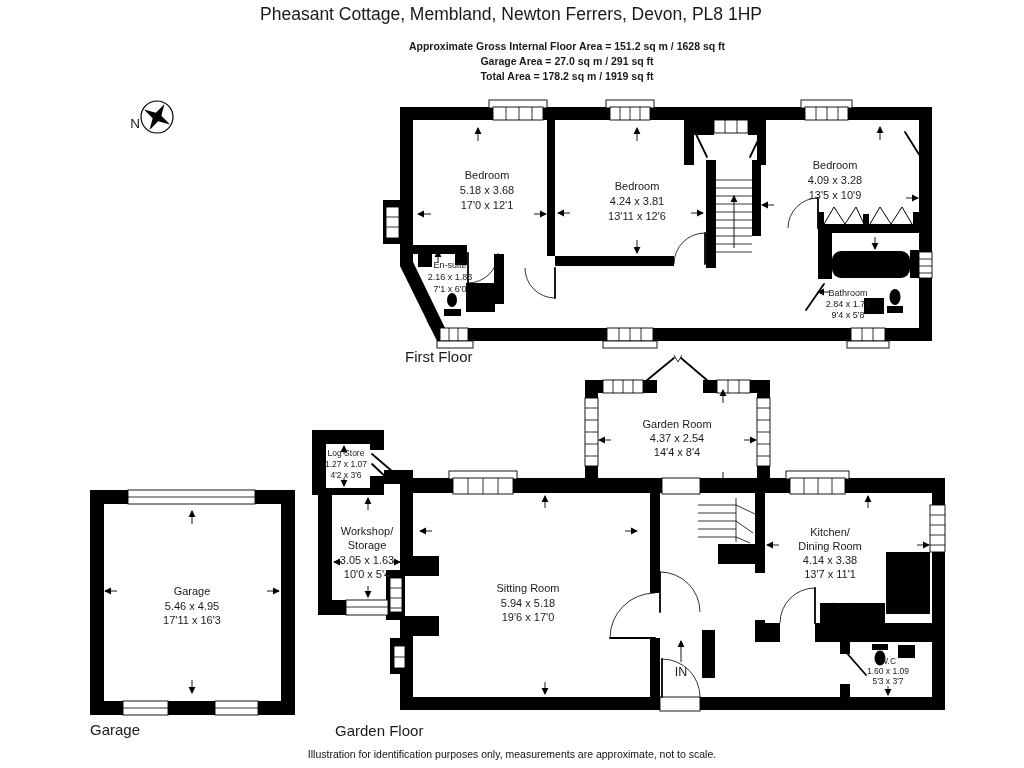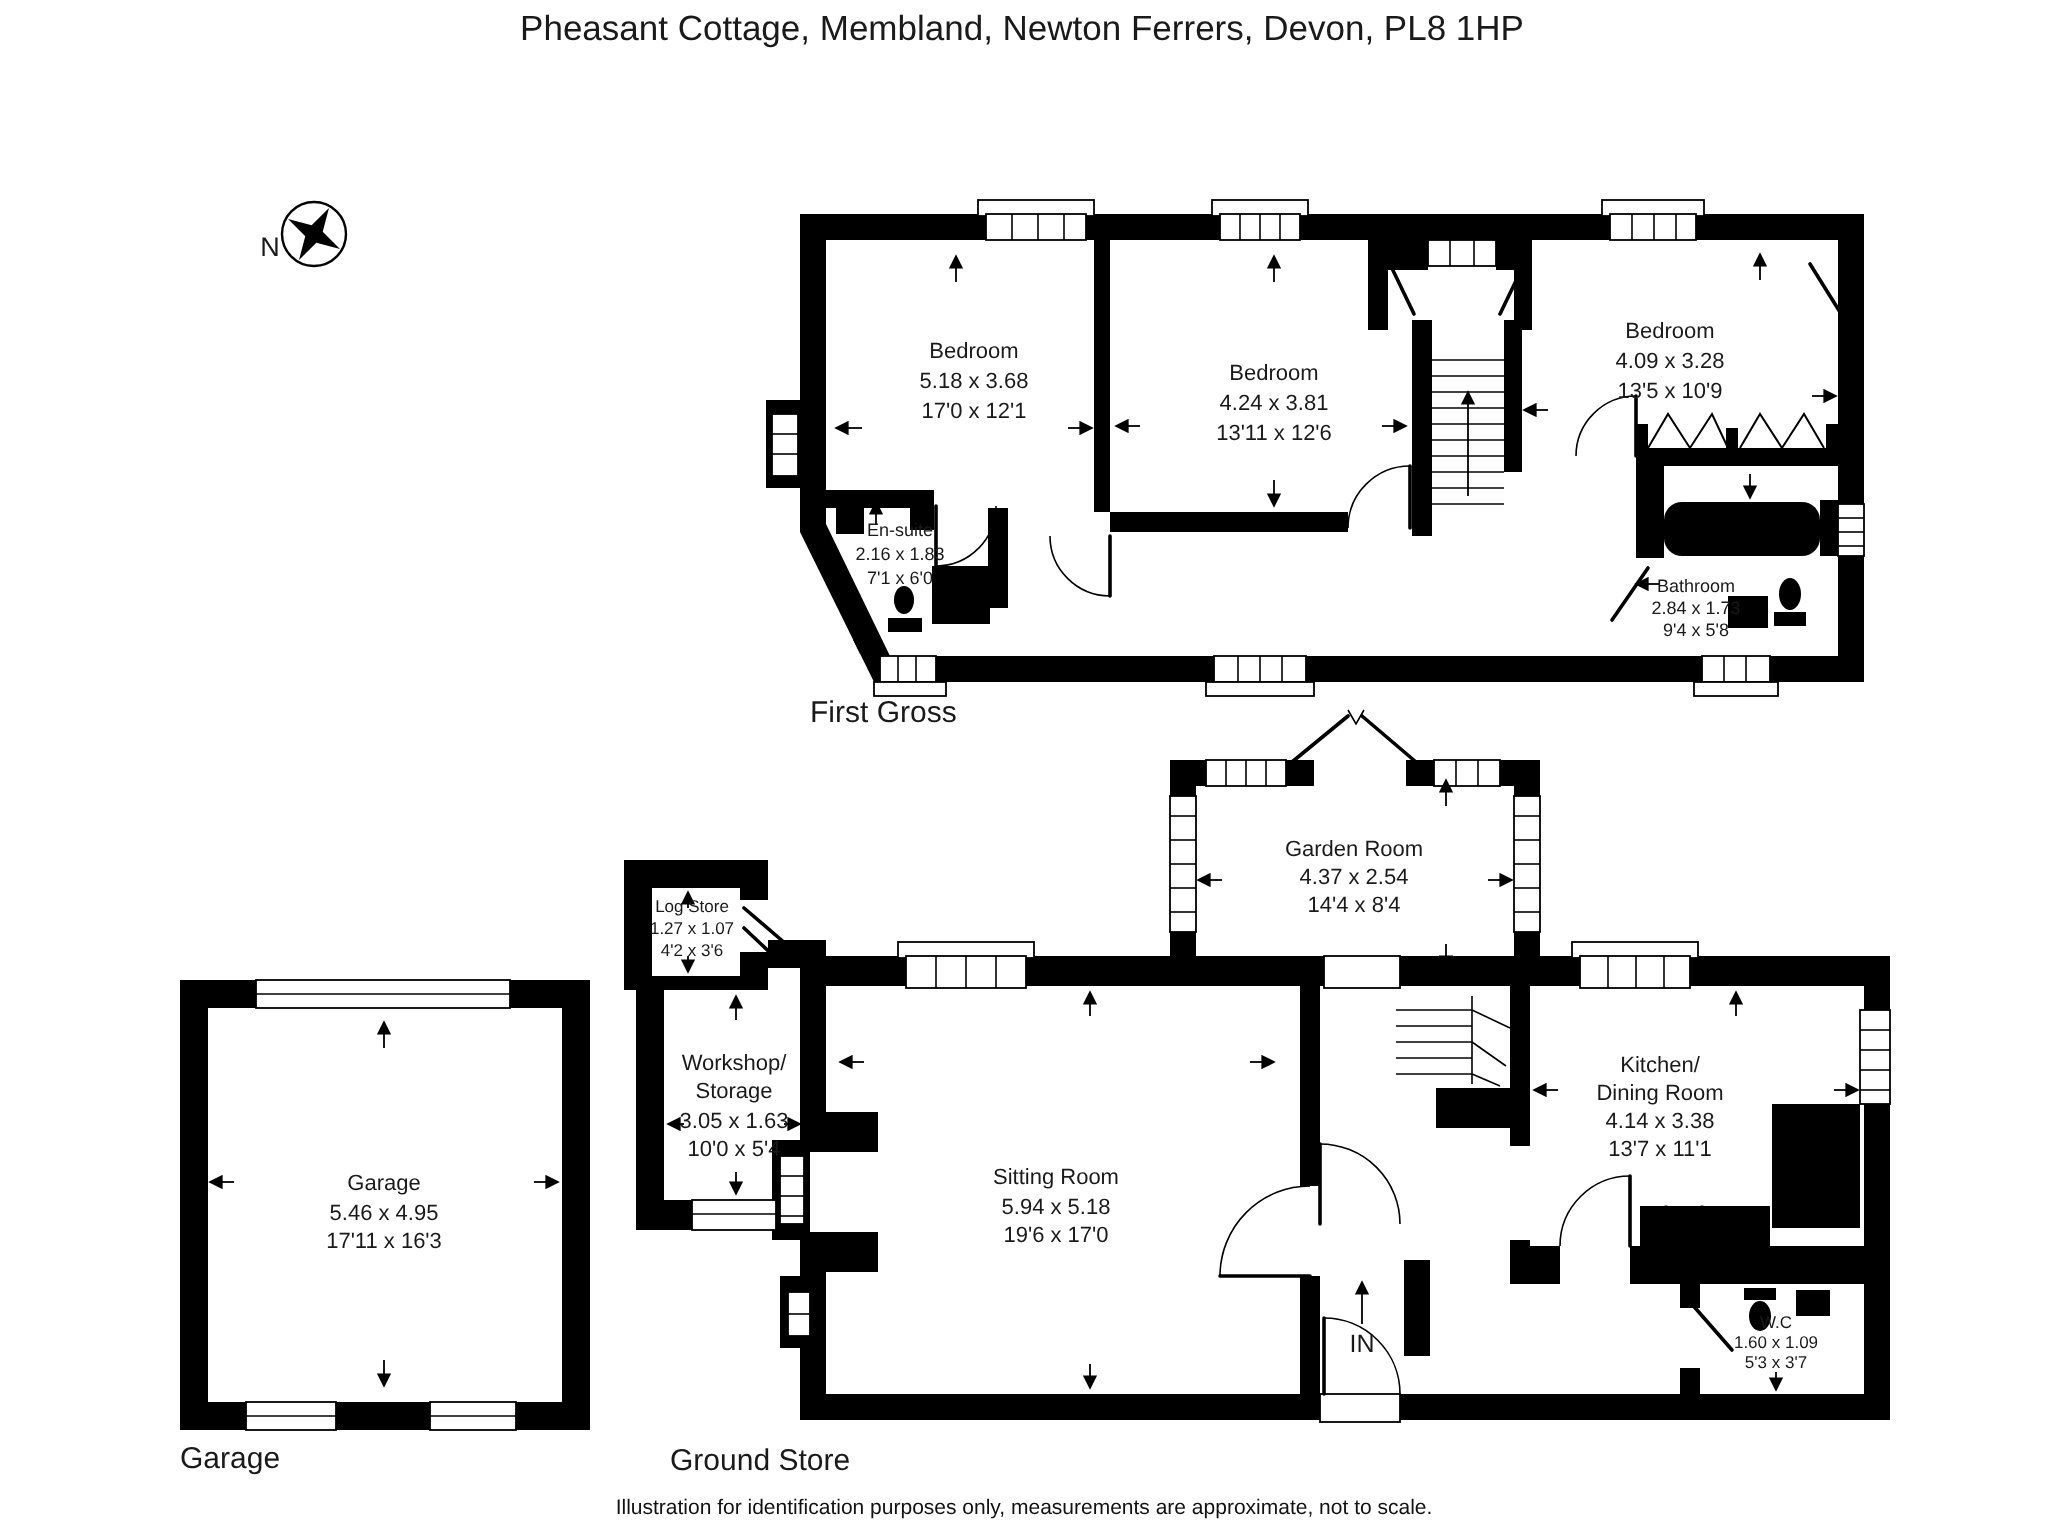--- a/index.html
+++ b/index.html
@@ -27,20 +27,25 @@
   .rt{font-size:8.5px;text-anchor:middle;}
   .inlbl{font-size:12.5px;text-anchor:middle;}
   .nlbl{font-size:13.5px;text-anchor:middle;}
 </style>
 </head>
 <body>
 
 <div id="page">
 
   <div class="abs hdr-title">Pheasant Cottage, Membland, Newton Ferrers, Devon, PL8 1HP</div>
+  <div class="abs hdr-sub">
+    <div>Approximate Gross Internal Floor Area  = 151.2 sq m / 1628 sq ft</div>
+    <div>Garage Area = 27.0 sq m / 291 sq ft</div>
+    <div>Total Area = 178.2 sq m / 1919 sq ft</div>
+  </div>
 
   <svg width="1024" height="768" viewBox="0 0 1024 768">
     <defs>
       <marker id="ah" markerWidth="8" markerHeight="8" refX="7" refY="4" orient="auto">
         <path d="M0,0 L8,4 L0,8 z" fill="#000"></path>
       </marker>
     </defs>
 
     <g>
       <circle cx="157" cy="117" r="16" fill="#fff" stroke="#000" stroke-width="1.2"></circle>
@@ -453,18 +458,18 @@
         <line class="ar" x1="267" y1="591" x2="279" y2="591"></line>
       </g>
       <g>
         <text class="rm" x="192" y="595">Garage</text>
         <text class="rm" x="192" y="610">5.46 x 4.95</text>
         <text class="rm" x="192" y="624">17'11 x 16'3</text>
       </g>
     </g>
   </svg>
 
-  <div class="abs lbl-first">First Gross</div>
+  <div class="abs lbl-first">First Floor</div>
   <div class="abs lbl-garage">Garage</div>
-  <div class="abs lbl-ground">Ground Store</div>
+  <div class="abs lbl-ground">Garden Floor</div>
   <div class="abs disclaimer">Illustration for identification purposes only, measurements are approximate, not to scale.</div>
 
 </div>
 
 </body></html>

